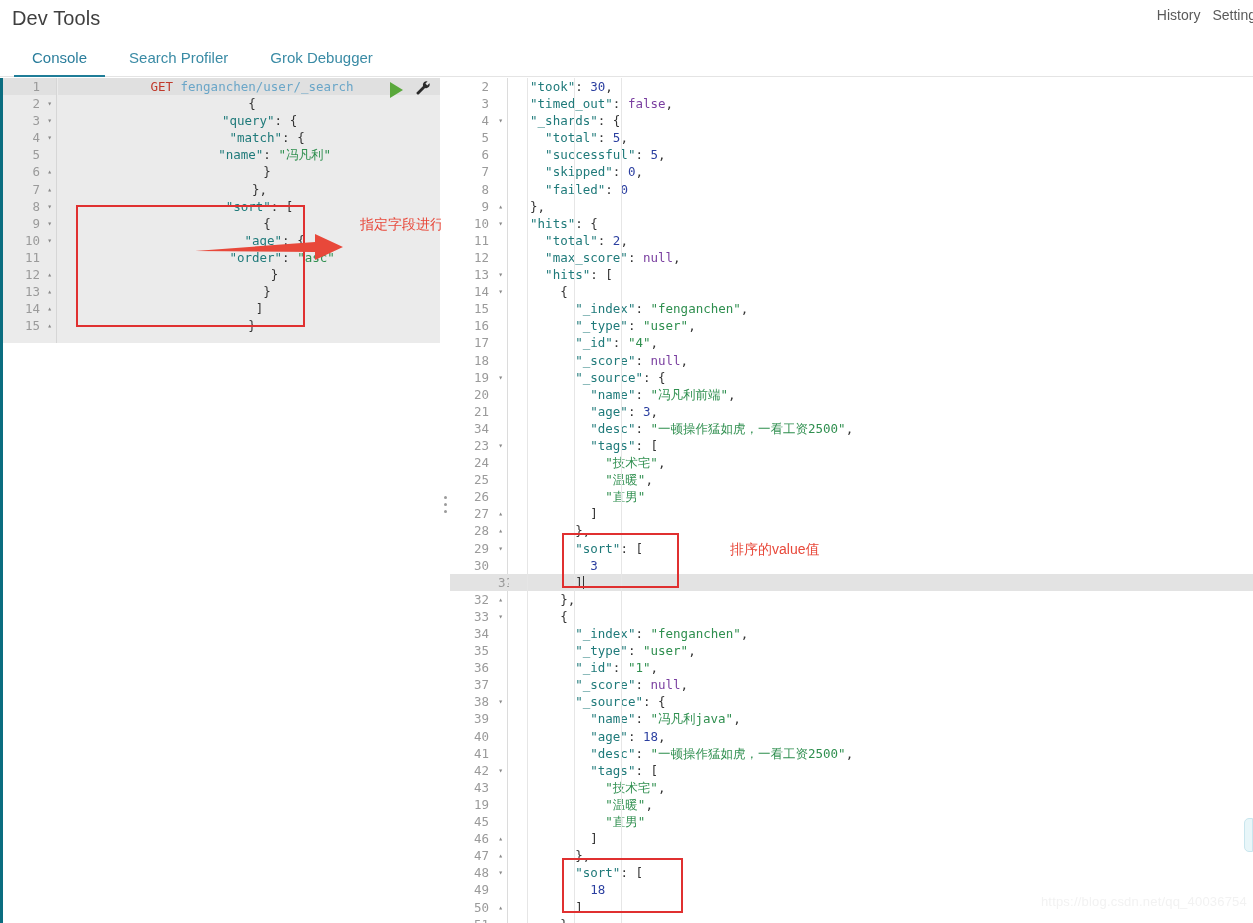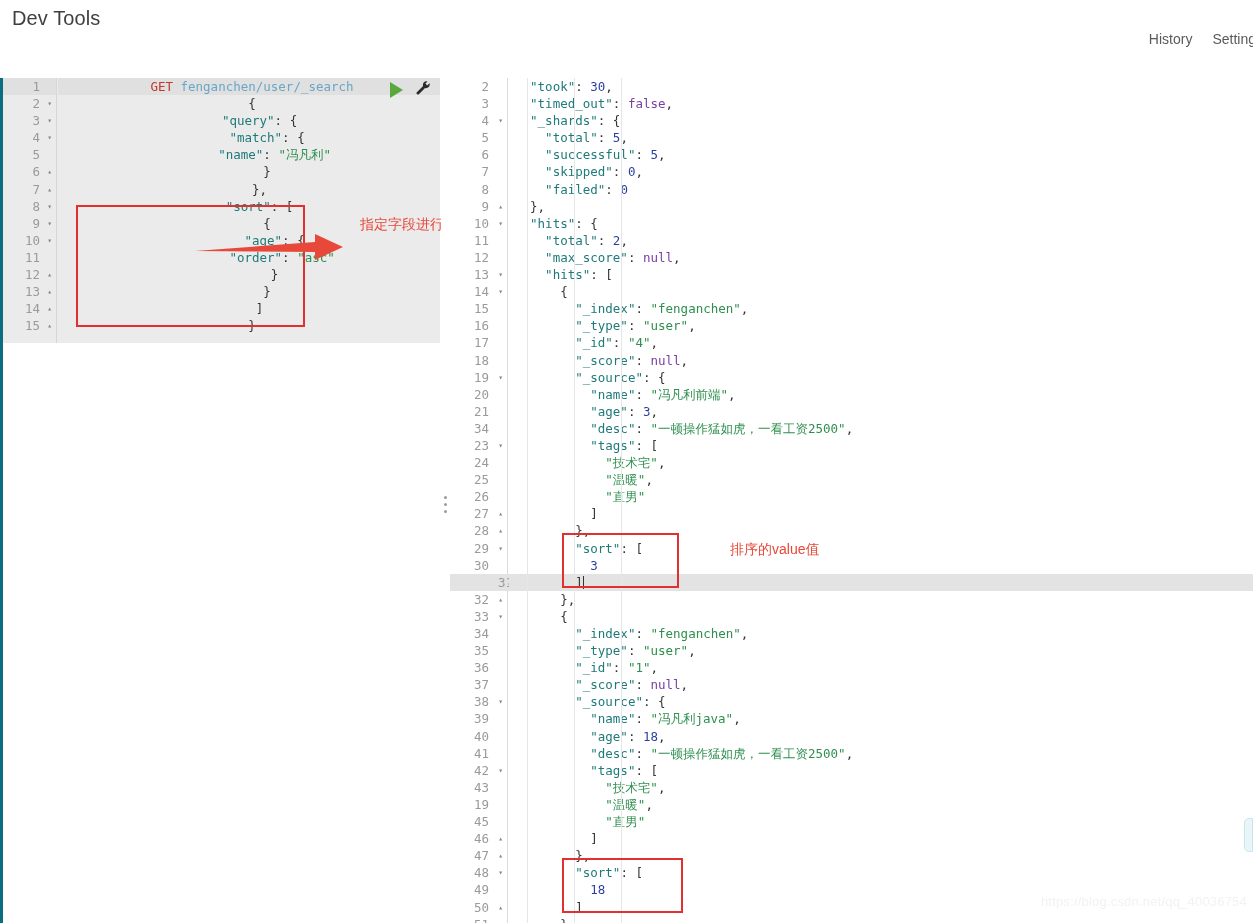--- a/index.html
+++ b/index.html
@@ -23,23 +23,22 @@
     width: 1253px; height: 34px;
     display: flex; align-items: center;
   }
   .app-title {
     position: absolute; left: 12px; top: 7px;
     font-size: 20px; color: #3f3f3f;
     letter-spacing: .1px;
   }
   .header-right {
     position: absolute; right: 0; top: 7px;
-    display: flex; align-items: center; gap: 20px;
+    display: flex; align-items: center; gap: 12px;
     padding-right: 0;
-    margin-top: 24px;
   }
   .header-link {
     font-size: 14px; color: #5a5a5a; cursor: pointer;
     white-space: nowrap;
   }
   .header-link.clip { margin-right: -10px; }
 
   
   .tabs {
     position: absolute; left: 0; top: 34px;
@@ -220,20 +219,25 @@
 <div id="app">
 
   <div class="header">
     <div class="app-title">Dev Tools</div>
     <div class="header-right">
       <span class="header-link">History</span>
       <span class="header-link clip">Settings</span>
     </div>
   </div>
 
+  <div class="tabs">
+    <div class="tab active">Console</div>
+    <div class="tab">Search Profiler</div>
+    <div class="tab">Grok Debugger</div>
+  </div>
 
   <div class="editor-wrap">
     <div class="req-pane"></div>
     <div class="gutter-req" id="req-gutter">
         <div class="ln first-row">1</div>
         <div class="ln">2<span class="fold">▾</span></div>
         <div class="ln">3<span class="fold">▾</span></div>
         <div class="ln">4<span class="fold">▾</span></div>
         <div class="ln">5</div>
         <div class="ln">6<span class="fold">▴</span></div>

